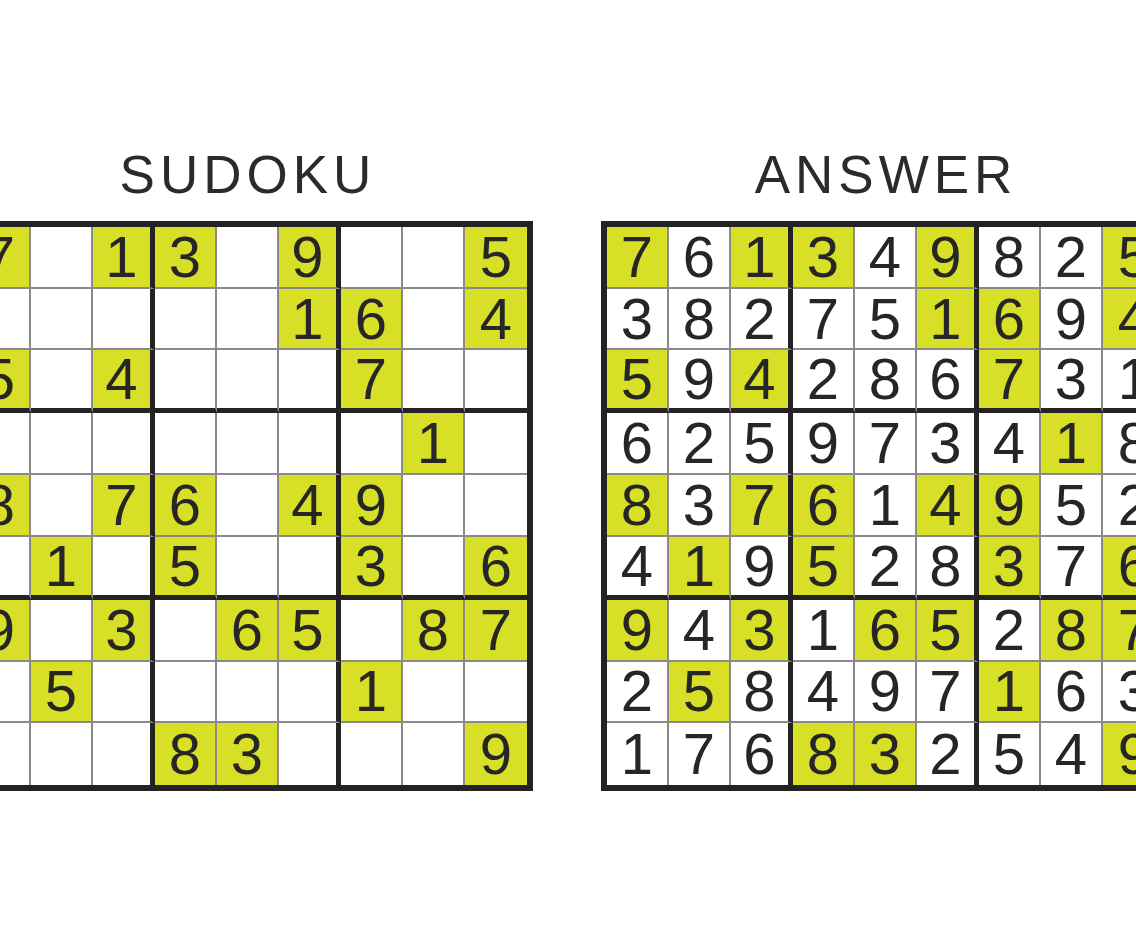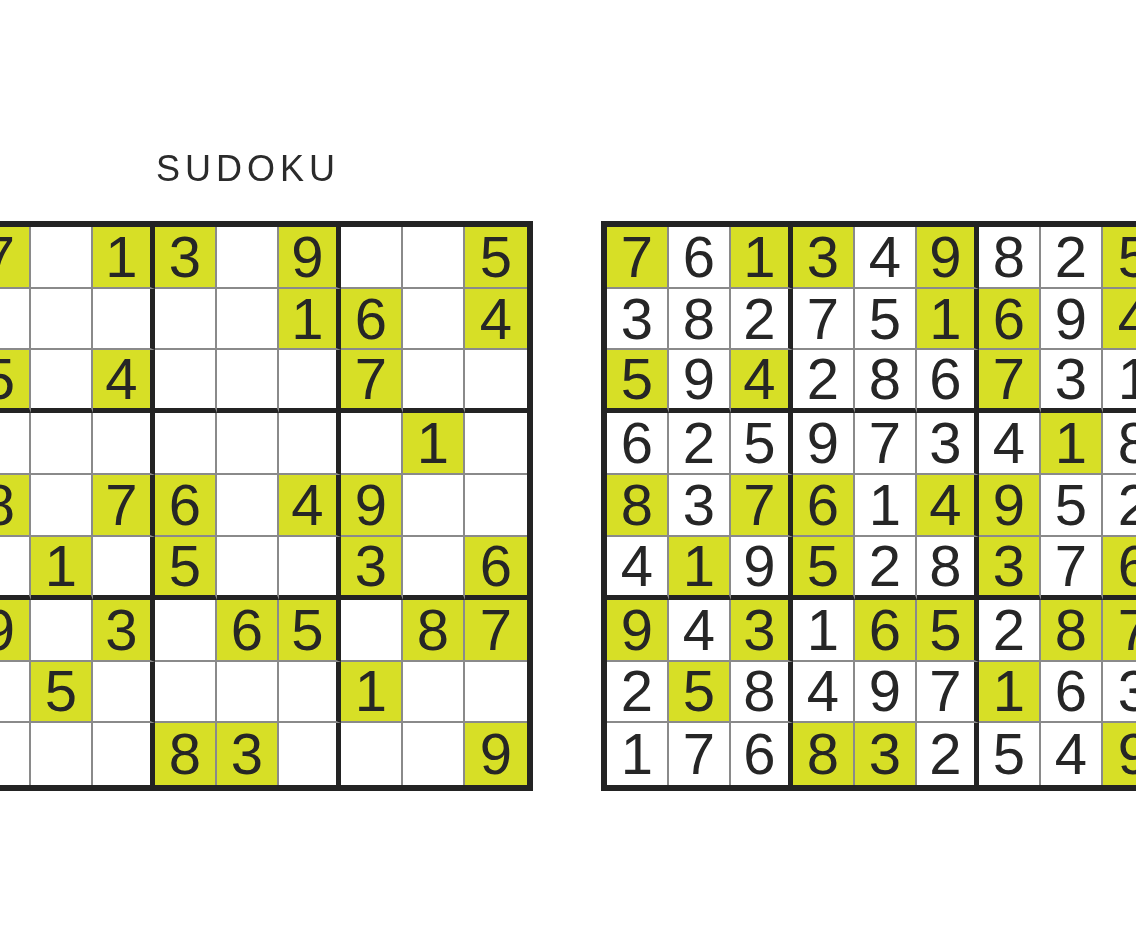--- a/index.html
+++ b/index.html
@@ -6,23 +6,23 @@
   #viewport {
     position: relative;
     width: 1136px;
     height: 936px;
     background: #ffffff;
     overflow: hidden;
     font-family: "Liberation Sans", sans-serif;
   }
   .grid-title {
     position: absolute;
-    top: 148px;
+    top: 154px;
     transform: translateX(-50%);
-    font-size: 36px;
+    font-size: 53px;
     line-height: 42px;
     letter-spacing: 5px;
     color: var(--title, #2b2b2b);
     white-space: nowrap;
   }
   #puzzle-title { left: 248px; }
   #answer-title { left: 886px; }
   .board {
     position: absolute;
     top: 221px;
@@ -55,20 +55,21 @@
   .cell.row-last { border-bottom: none; }
   .cell.hl { background: var(--hl, #d7df26); }
 </style>
 </head>
 <body>
 
 <div id="viewport">
 
   <div class="grid-title" id="puzzle-title">SUDOKU</div>
 
+  <div class="grid-title" id="answer-title">ANSWER</div>
 
   <div class="board" id="puzzle-board">
       <div class="cell hl">7</div>
       <div class="cell"></div>
       <div class="cell br-thick hl">1</div>
       <div class="cell hl">3</div>
       <div class="cell"></div>
       <div class="cell br-thick hl">9</div>
       <div class="cell"></div>
       <div class="cell"></div>

